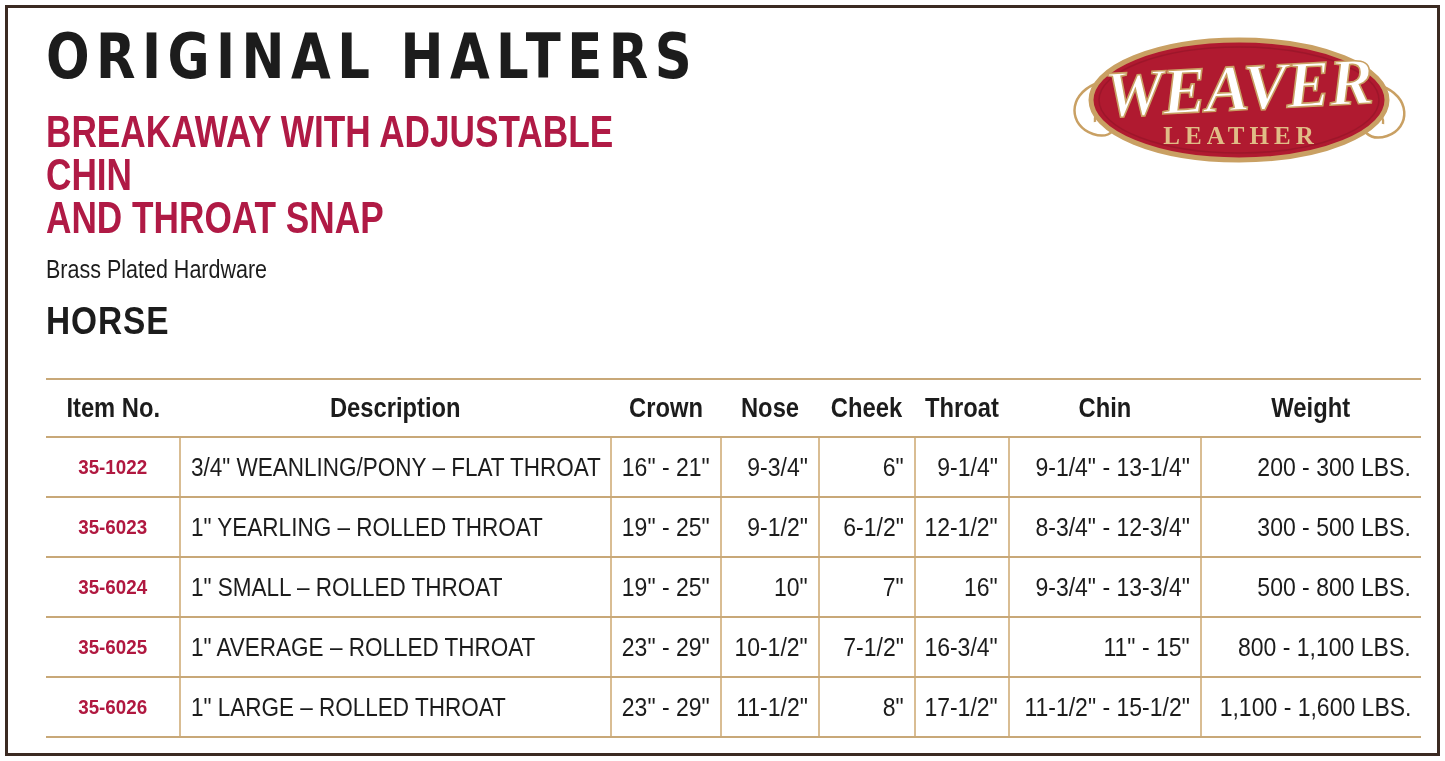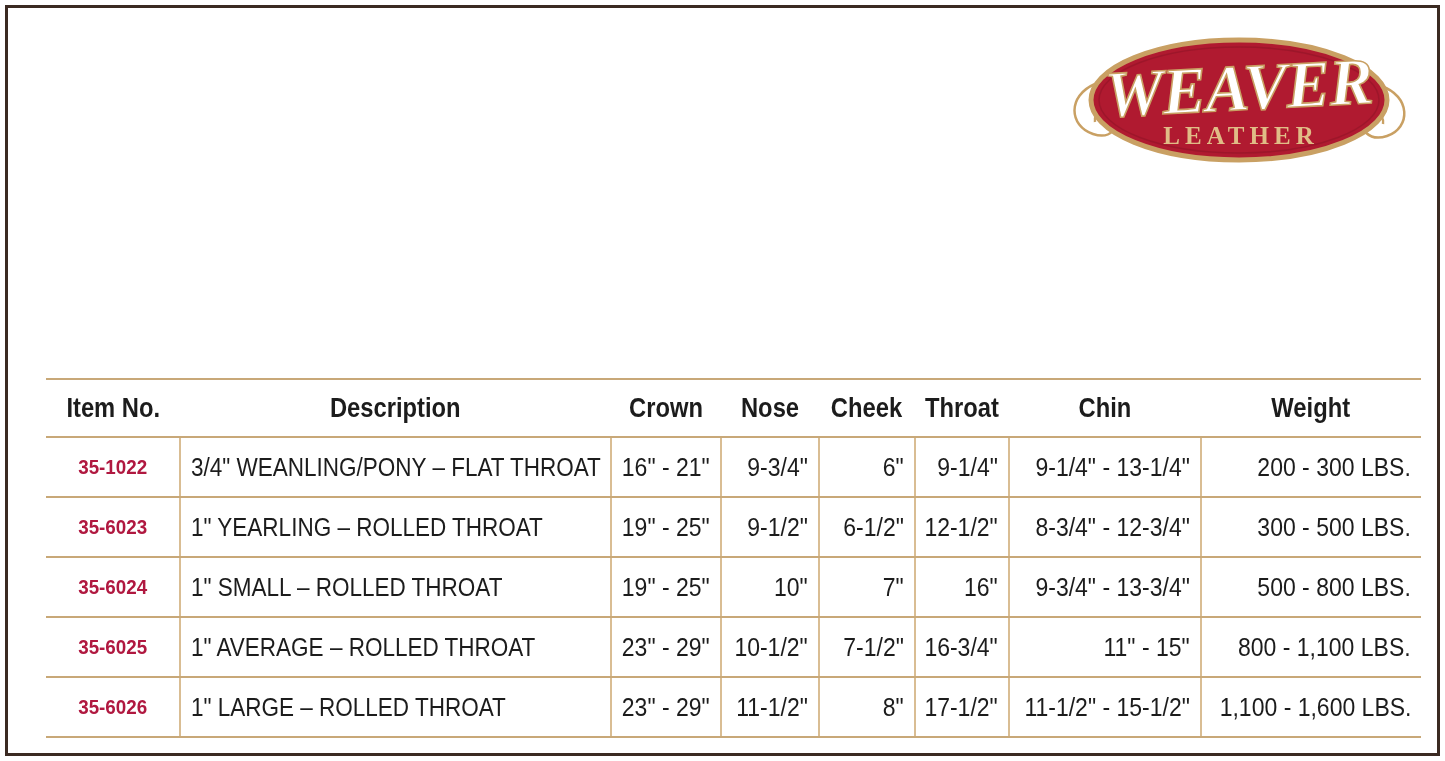--- a/index.html
+++ b/index.html
@@ -166,20 +166,27 @@
   col.w-throat { width: 94px; }
   col.w-chin   { width: 192px; }
   col.w-weight { width: 220px; }
 </style>
 </head>
 <body>
 
 <div id="page">
   <div id="frame">
 
+    <div class="hdr">
+      <div class="title">ORIGINAL HALTERS</div>
+      <div class="subtitle">BREAKAWAY WITH ADJUSTABLE CHIN
+AND THROAT SNAP</div>
+      <div class="hardware">Brass Plated Hardware</div>
+      <div class="section">HORSE</div>
+    </div>
 
     <div id="logo">
       <svg viewBox="0 0 360 155" xmlns="http://www.w3.org/2000/svg" aria-hidden="true">
 
         <g fill="none" stroke="#C9A063" stroke-width="2.5">
           <path d="M36 62 C 8 74, 10 104, 34 112 C 52 118, 62 104, 54 94 C 47 86, 34 90, 36 100" fill="#ffffff" stroke="#C9A063" stroke-width="2.5"></path>
         </g>
         <g fill="none" stroke="#C9A063" stroke-width="2.5">
           <path d="M322 64 C 352 74, 352 106, 328 114 C 310 120, 298 106, 306 96 C 313 88, 326 92, 324 102" fill="#ffffff" stroke="#C9A063" stroke-width="2.5"></path>
         </g>

